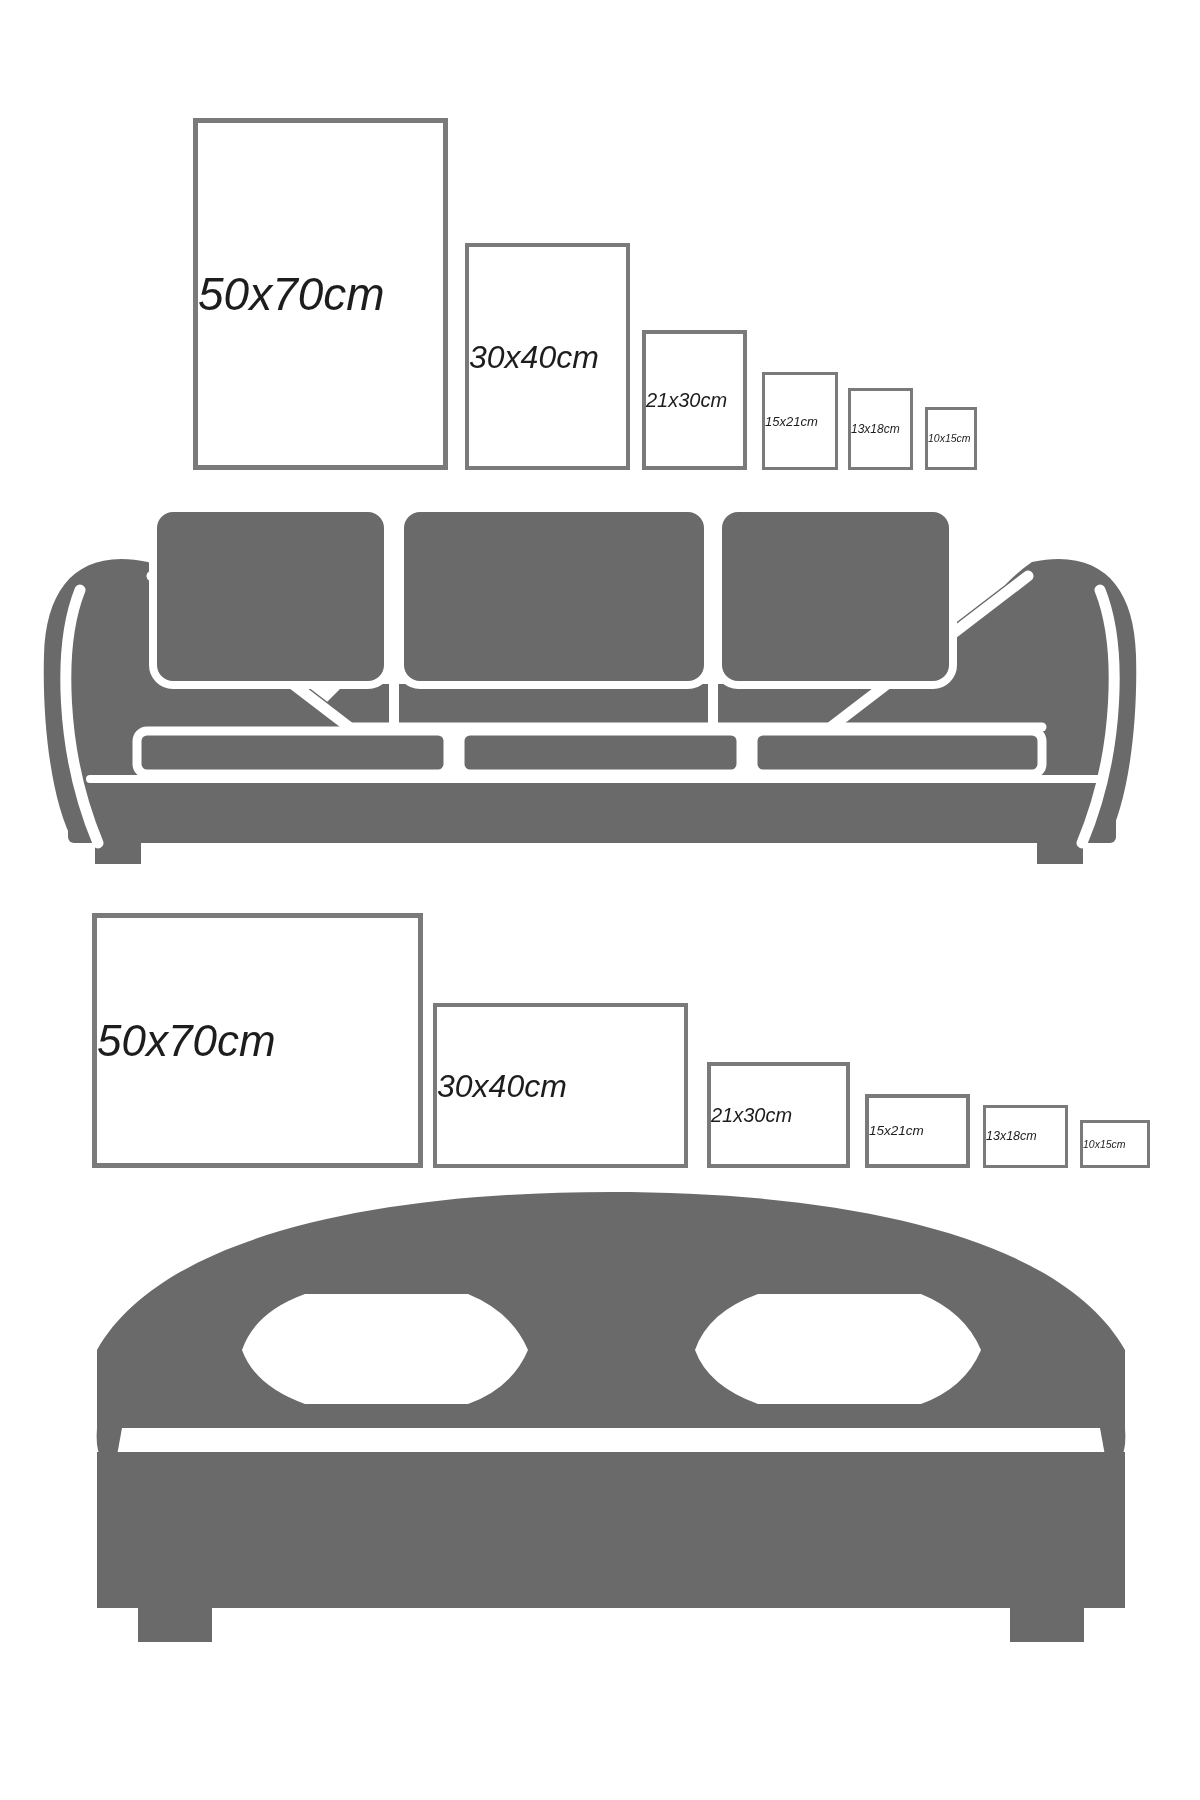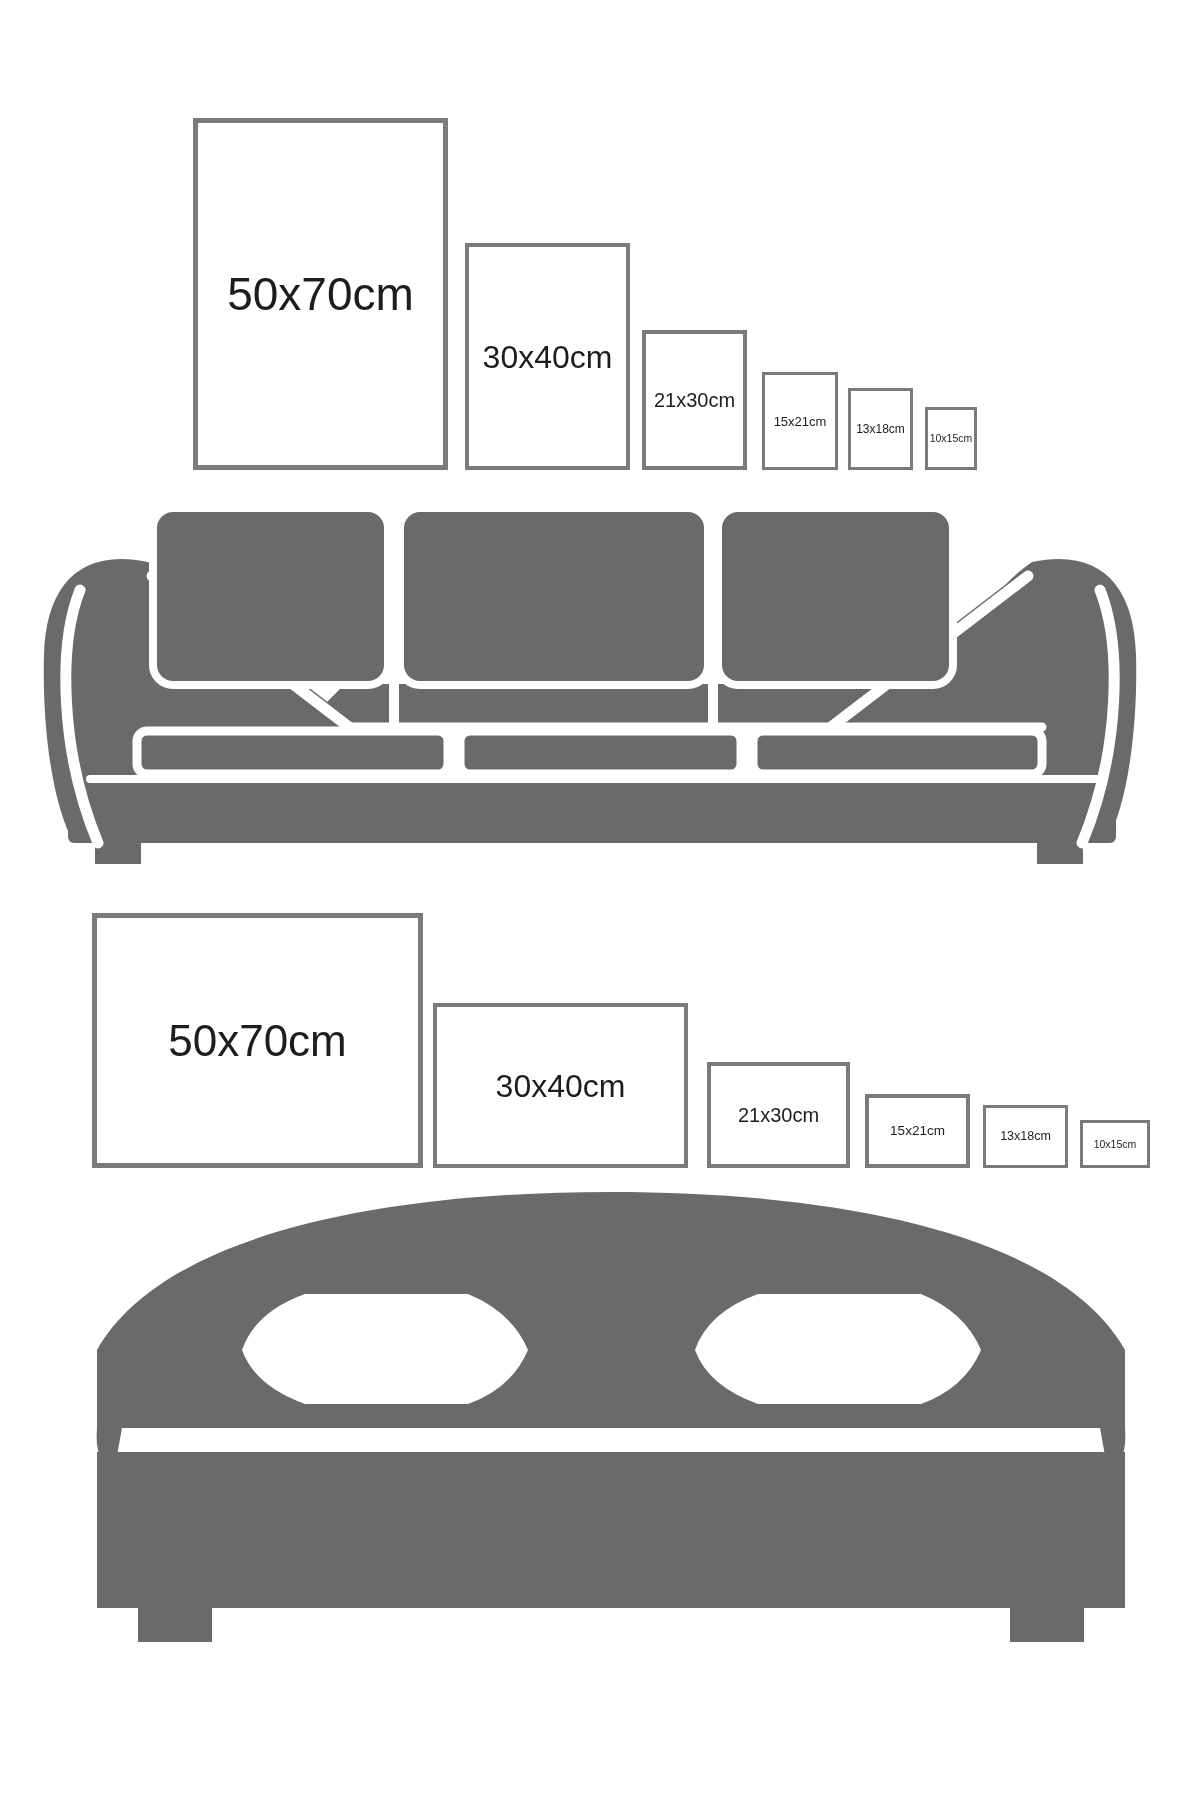--- a/index.html
+++ b/index.html
@@ -9,21 +9,21 @@
     --background:#ffffff;
   }
   html,body{margin:0;padding:0;background:var(--background);}
   .stage{
     position:relative;width:1200px;height:1800px;background:var(--background);
     font-family:"Liberation Sans", sans-serif;overflow:hidden;
   }
   .frame{
     position:absolute;box-sizing:border-box;background:#fff;
     border:4px solid var(--frame_border);
-    display:flex;align-items:center;justify-content:center;
+    display:flex;align-items:center;justify-content:flex-start;font-style:italic;
   }
   .frame .lbl{color:var(--label_text);white-space:nowrap;line-height:1;}
   
   .p50{left:193px;top:118px;width:255px;height:352px;border-width:5px;}
   .p50 .lbl{font-size:46px;}
   .p30{left:465px;top:243px;width:165px;height:227px;border-width:4px;}
   .p30 .lbl{font-size:32px;}
   .p21{left:642px;top:330px;width:105px;height:140px;border-width:4px;}
   .p21 .lbl{font-size:20px;}
   .p15{left:762px;top:372px;width:76px;height:98px;border-width:3px;}

